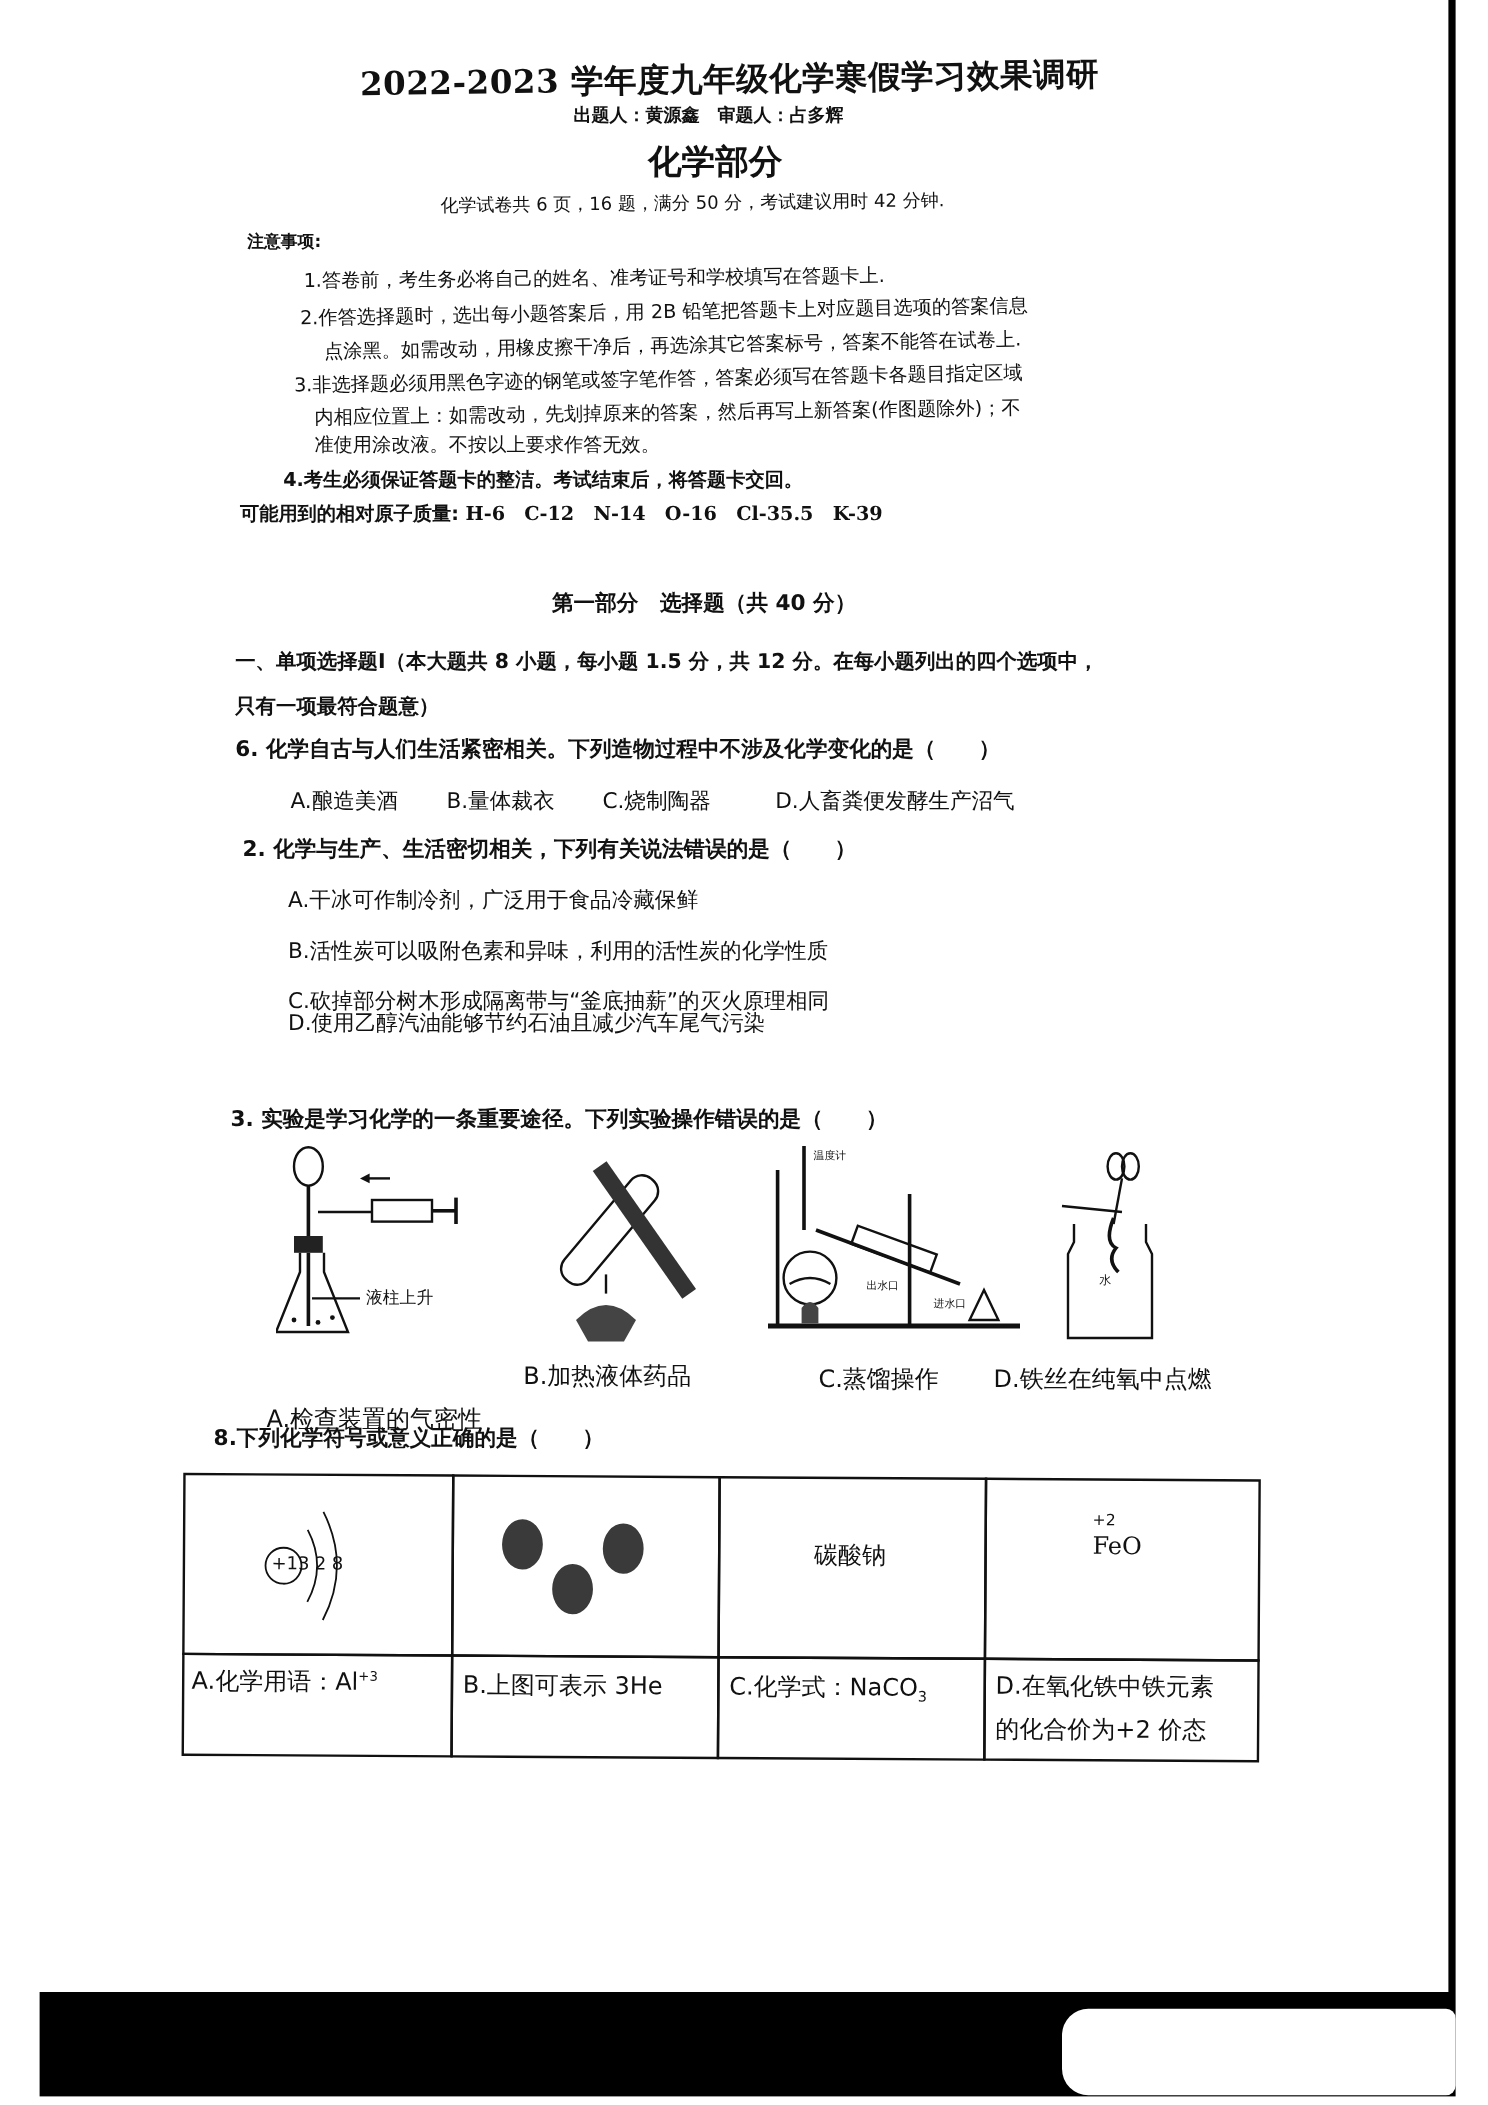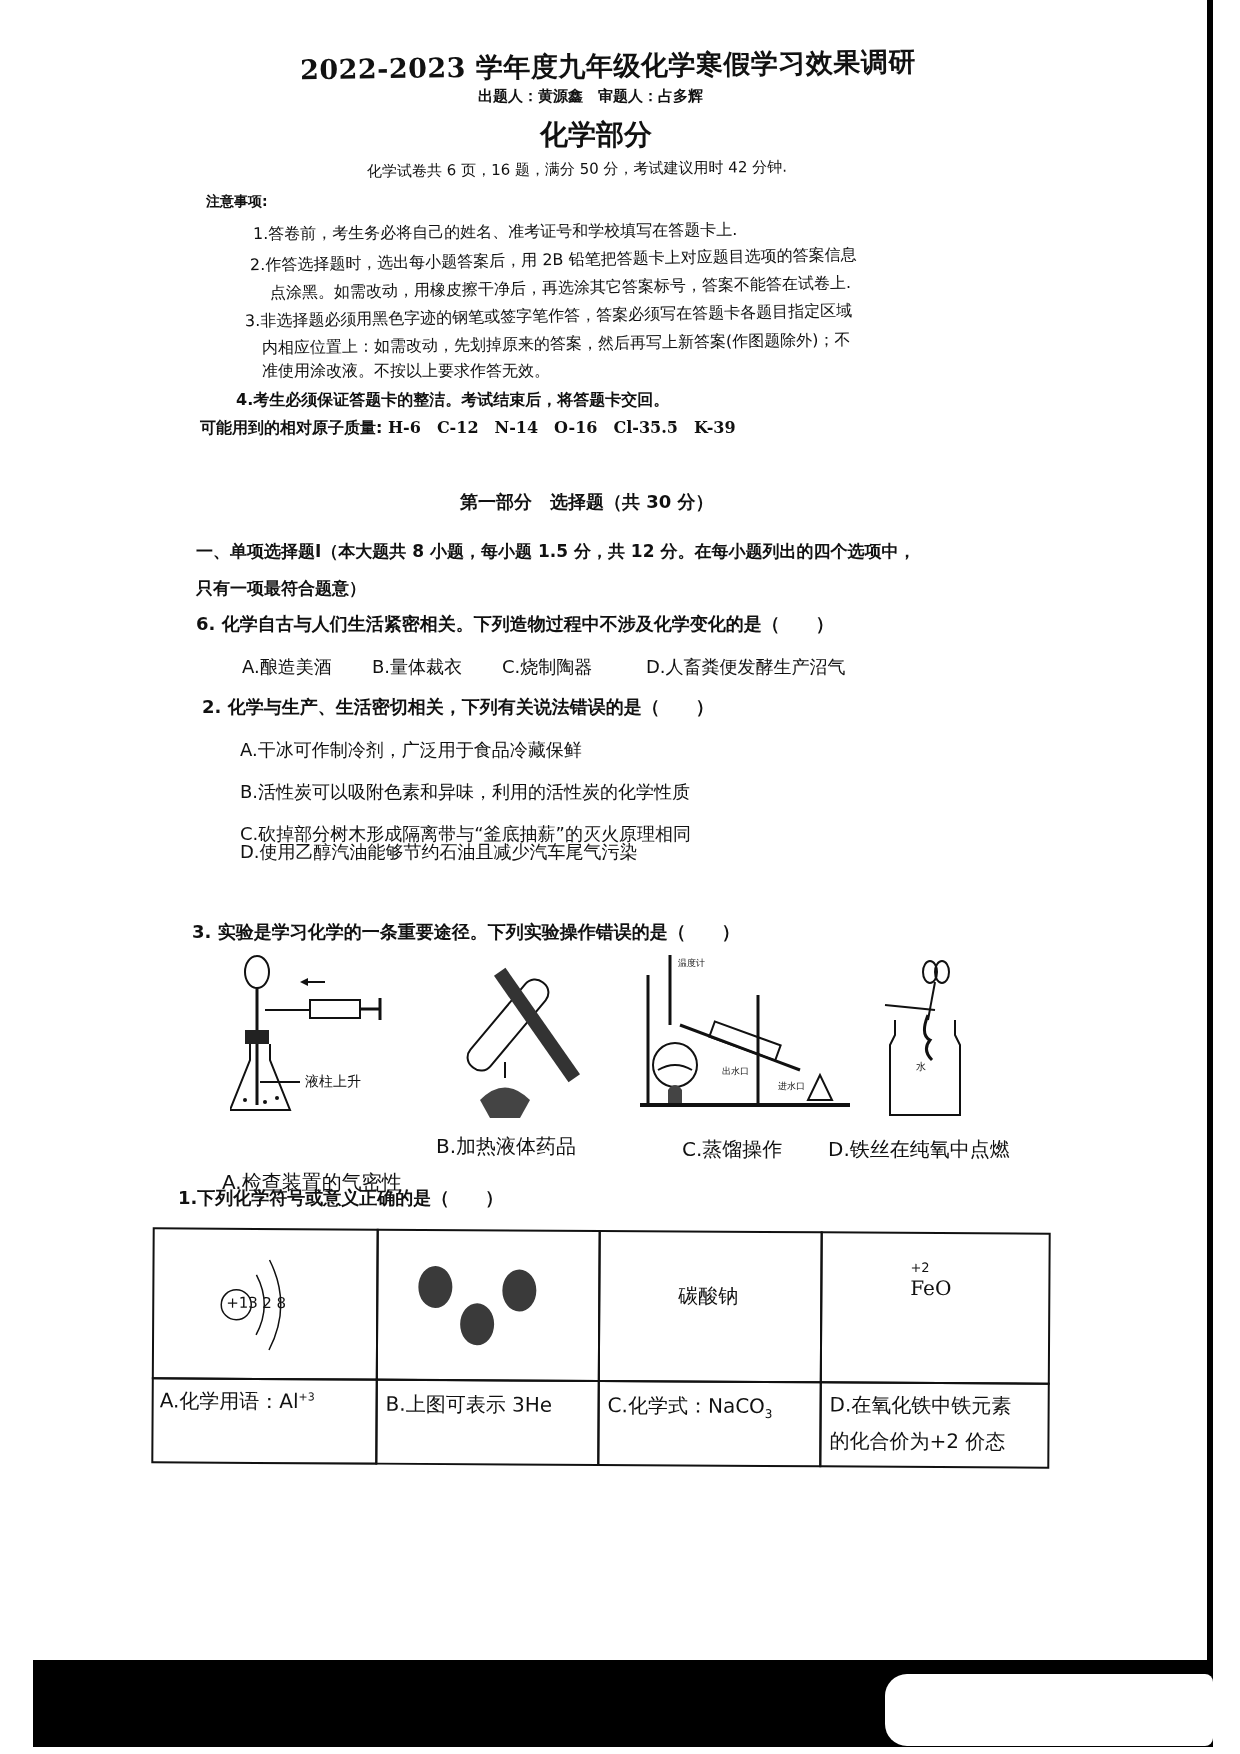--- a/index.html
+++ b/index.html
@@ -45,21 +45,21 @@
 <div class="abs note sans" style="left:270px;top:278px;transform:rotate(-1deg);">点涂黑。如需改动，用橡皮擦干净后，再选涂其它答案标号，答案不能答在试卷上.</div>
 <div class="abs note sans" style="left:245px;top:306px;transform:rotate(-1deg);">3.非选择题必须用黑色字迹的钢笔或签字笔作答，答案必须写在答题卡各题目指定区域</div>
 <div class="abs note sans" style="left:262px;top:334px;transform:rotate(-0.8deg);">内相应位置上：如需改动，先划掉原来的答案，然后再写上新答案(作图题除外)；不</div>
 <div class="abs note sans" style="left:262px;top:361px;">准使用涂改液。不按以上要求作答无效。</div>
 <div class="abs note sans b" style="left:236px;top:390px;">4.考生必须保证答题卡的整洁。考试结束后，将答题卡交回。</div>
 <div class="abs mass">
   <span class="sans">可能用到的相对原子质量:</span>
   <span>H-6　C-12　N-14　O-16　Cl-35.5　K-39</span>
 </div>
 
-<div class="abs part sans">第一部分　选择题（共 30 分）</div>
+<div class="abs part sans">第一部分　选择题（共 40 分）</div>
 <div class="abs sect sans">一、单项选择题Ⅰ（本大题共 8 小题，每小题 1.5 分，共 12 分。在每小题列出的四个选项中，</div>
 <div class="abs sect sans" style="top:577px;">只有一项最符合题意）</div>
 
 <div class="abs q sans" style="left:196px;top:612px;">6. 化学自古与人们生活紧密相关。下列造物过程中不涉及化学变化的是（　　）</div>
 <div class="abs opt sans" style="left:242px;top:655px;">A.酿造美酒</div>
 <div class="abs opt sans" style="left:372px;top:655px;">B.量体裁衣</div>
 <div class="abs opt sans" style="left:502px;top:655px;">C.烧制陶器</div>
 <div class="abs opt sans" style="left:632px;top:655px;margin-left:14px;">D.人畜粪便发酵生产沼气</div>
 
 <div class="abs q sans" style="left:202px;top:695px;">2. 化学与生产、生活密切相关，下列有关说法错误的是（　　）</div>
@@ -120,21 +120,21 @@
   <path d="M15 60 L15 75 L10 85 L10 155 L80 155 L80 85 L75 75 L75 60" fill="none" stroke="#111" stroke-width="2"></path>
   <path d="M48 55 Q40 75 50 80 Q42 90 52 100" fill="none" stroke="#111" stroke-width="3"></path>
 </svg>
 <div class="abs sans" style="left:916px;top:1060px;font-size:10px;">水</div>
 
 <div class="abs figlabel" style="left:222px;top:1133px;margin-top:36px;">A.检查装置的气密性</div>
 <div class="abs figlabel" style="left:436px;top:1133px;">B.加热液体药品</div>
 <div class="abs figlabel" style="left:682px;top:1136px;">C.蒸馏操作</div>
 <div class="abs figlabel" style="left:828px;top:1136px;">D.铁丝在纯氧中点燃</div>
 
-<div class="abs q sans" style="left:178px;top:1186px;">1.下列化学符号或意义正确的是（　　）</div>
+<div class="abs q sans" style="left:178px;top:1186px;">8.下列化学符号或意义正确的是（　　）</div>
 
 <div class="tbl">
 
   <div class="cell" style="left:0;top:0;width:226px;height:152px;">
     <svg style="position:absolute;left:60px;top:20px;" width="100" height="110">
       <circle cx="22" cy="55" r="15" fill="none" stroke="#111" stroke-width="1.5"></circle>
       <path d="M42 25 Q58 55 42 85" fill="none" stroke="#111" stroke-width="1.5"></path>
       <path d="M55 10 Q78 55 55 100" fill="none" stroke="#111" stroke-width="1.5"></path>
     </svg>
     <span class="t" style="left:72px;top:64px;font-size:15px;">+13</span>

